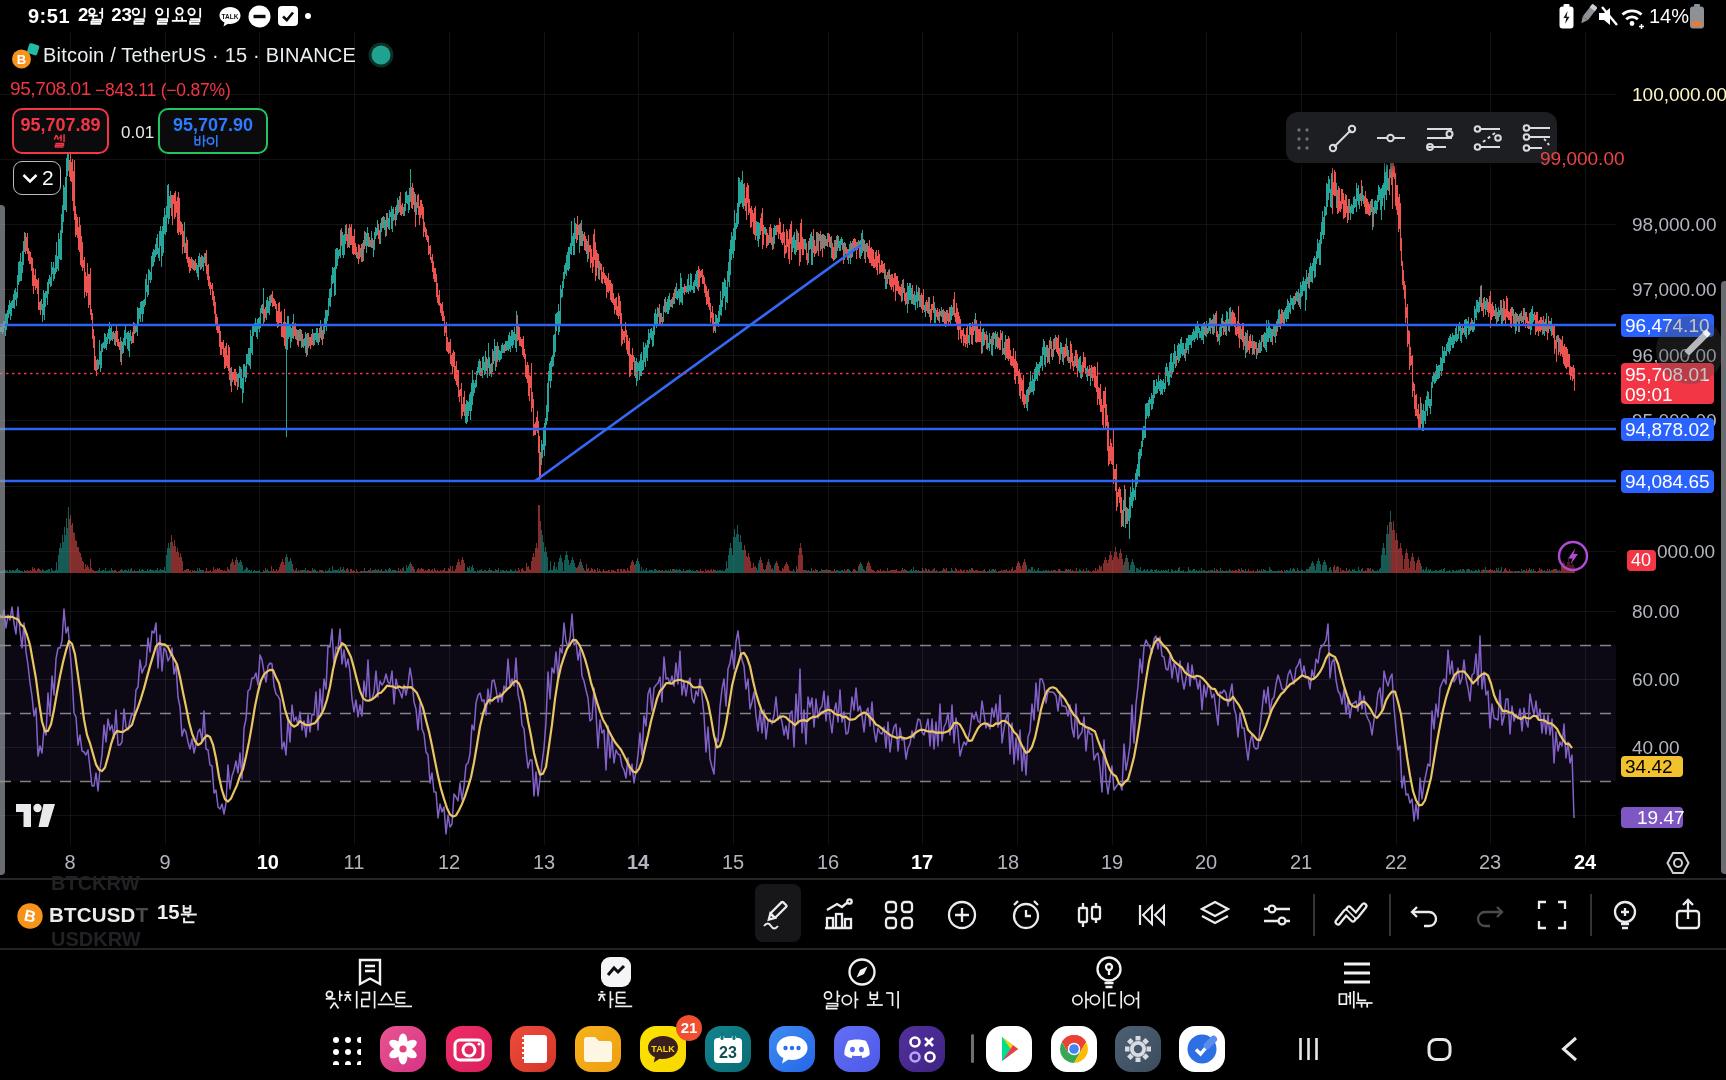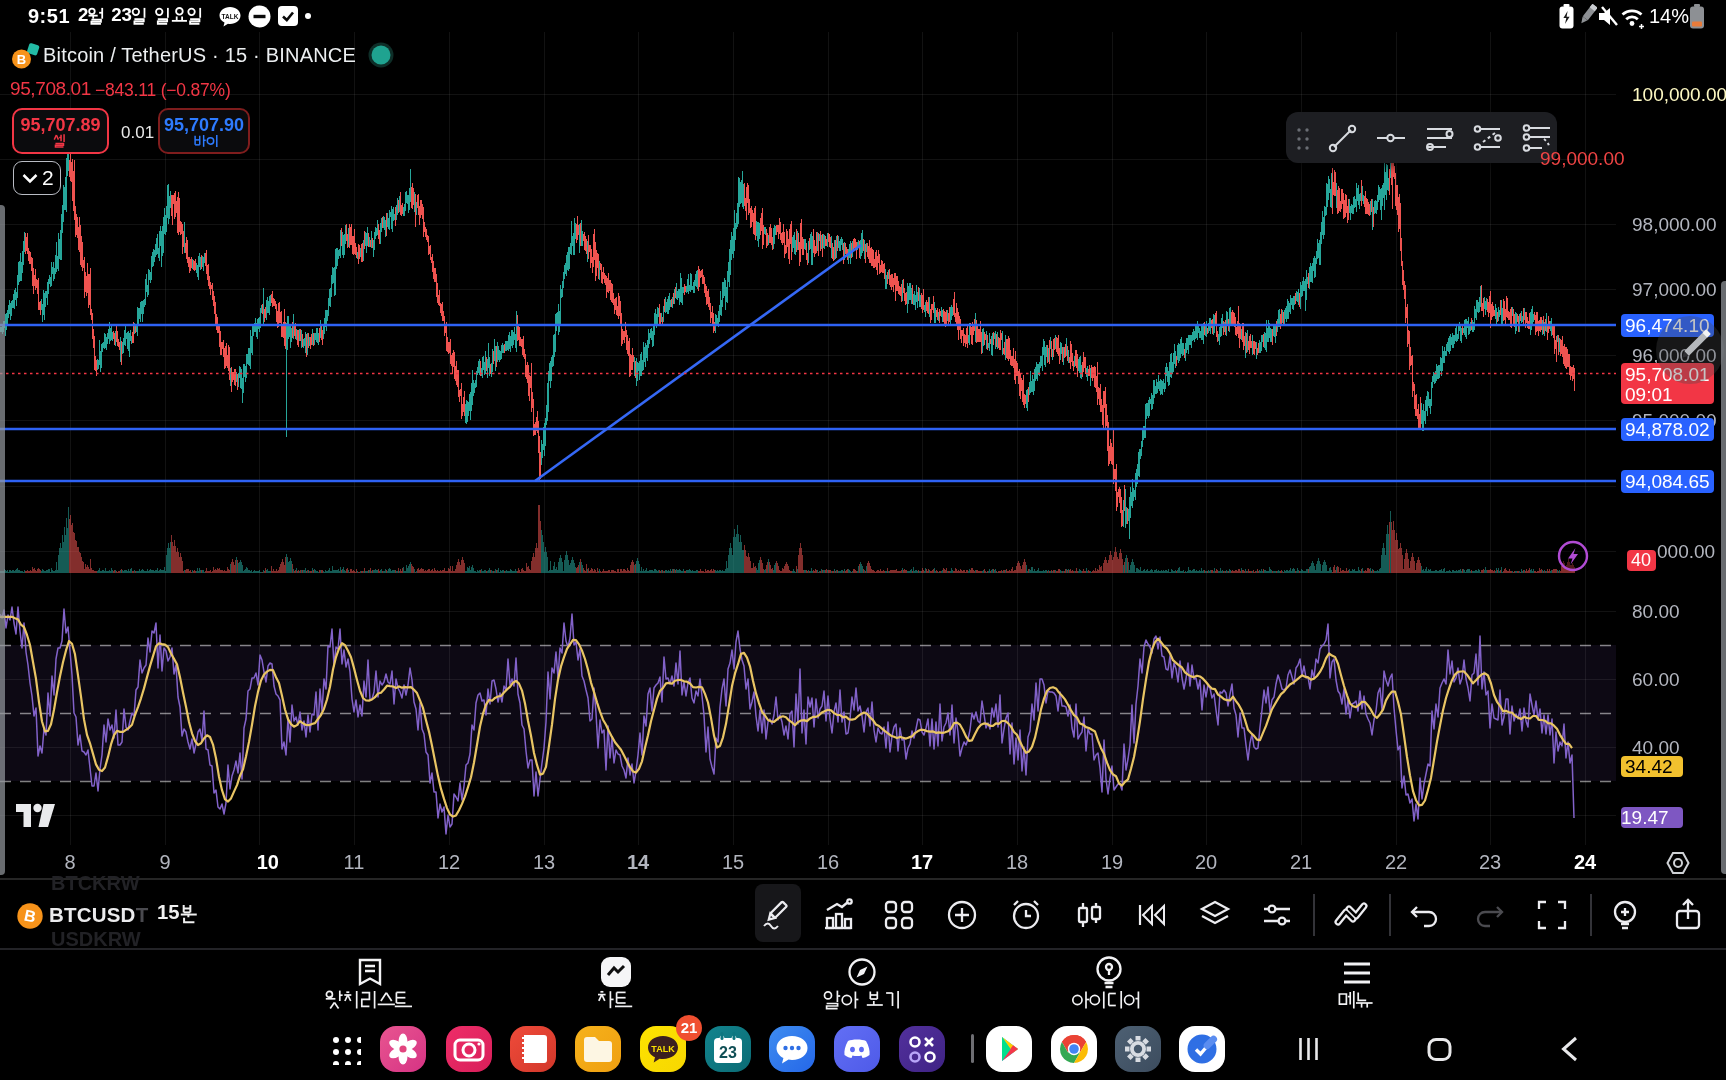--- a/index.html
+++ b/index.html
@@ -148,21 +148,21 @@
     <g transform="translate(0.0,0) scale(0.7000)" stroke="#f23645" stroke-width="2.14" fill="none" stroke-linecap="butt">
       <line x1="4.8" y1="1.5" x2="1.8" y2="8"></line>
       <line x1="4.8" y1="1.5" x2="7.8" y2="8"></line>
       <line x1="8.8" y1="5" x2="11.5" y2="5"></line>
       <line x1="11.5" y1="1" x2="11.5" y2="10.5"></line>
       <line x1="15.8" y1="0.5" x2="15.8" y2="11.5"></line>
       <path d="M3.5 13.4 H15 V15.9 H3.5 V18.6 H15"></path>
     </g>
   </svg>
 <div style="position:absolute;left:121px;top:123px;font-size:17px;color:#e8e8e8">0.01</div>
-<div style="position:absolute;left:158px;top:108px;width:92px;height:46px;border:2px solid #7f1d1d;border-radius:10px;background:#0b0b0d;text-align:center">
+<div style="position:absolute;left:158px;top:108px;width:110px;height:46px;border:2px solid #22c55e;border-radius:10px;background:#0b0b0d;text-align:center">
     <div style="font-size:18px;font-weight:700;color:#2e7bff;margin-top:5px">95,707.90</div>
   </div>
 <svg style="position:absolute;left:193px;top:134px;overflow:visible" width="30" height="18" font-family="Liberation Sans, sans-serif">
     <g transform="translate(0.0,0) scale(0.7000)" stroke="#2e7bff" stroke-width="2.14" fill="none" stroke-linecap="butt">
       <line x1="3" y1="2.5" x2="3" y2="15.5"></line>
       <line x1="9.6" y1="2.5" x2="9.6" y2="15.5"></line>
       <line x1="3" y1="8.4" x2="9.6" y2="8.4"></line>
       <line x1="3" y1="15.5" x2="9.6" y2="15.5"></line>
       <line x1="15.2" y1="1.5" x2="15.2" y2="18.3"></line>
       <line x1="15.2" y1="9" x2="18.2" y2="9"></line>
@@ -229,40 +229,40 @@
 <div style="position:absolute;left:1657px;top:541px;font-size:19px;color:#b2b5be">000.00</div>
 <div style="position:absolute;left:1632px;top:601px;font-size:19px;color:#b2b5be">80.00</div>
 <div style="position:absolute;left:1632px;top:669px;font-size:19px;color:#b2b5be">60.00</div>
 <div style="position:absolute;left:1632px;top:737px;font-size:19px;color:#b2b5be">40.00</div>
 <div style="position:absolute;left:1621px;top:314px;width:93px;height:23px;background:#2962ff;border-radius:4px;color:#fff;font-size:19px;text-align:left;padding-left:4px;line-height:23px;box-sizing:border-box">96,474.10</div>
 <div style="position:absolute;left:1621px;top:363px;width:93px;height:41px;background:#f23645;border-radius:4px;color:#fff;font-size:19px;padding-left:4px;line-height:20px;padding-top:2px;box-sizing:border-box">95,708.01<br>09:01</div>
 <div style="position:absolute;left:1621px;top:418px;width:93px;height:23px;background:#2962ff;border-radius:4px;color:#fff;font-size:19px;text-align:left;padding-left:4px;line-height:23px;box-sizing:border-box">94,878.02</div>
 <div style="position:absolute;left:1621px;top:470px;width:93px;height:23px;background:#2962ff;border-radius:4px;color:#fff;font-size:19px;text-align:left;padding-left:4px;line-height:23px;box-sizing:border-box">94,084.65</div>
 <div style="position:absolute;left:1627px;top:550px;width:29px;height:21px;background:#f23645;border-radius:4px;color:#fff;font-size:18px;text-align:left;padding-left:4px;line-height:21px;box-sizing:border-box">40</div>
 <div style="position:absolute;left:1621px;top:756px;width:62px;height:21px;background:#f2c12e;border-radius:4px;color:#000;font-size:19px;text-align:left;padding-left:4px;line-height:21px;box-sizing:border-box">34.42</div>
-<div style="position:absolute;left:1621px;top:807px;width:62px;height:21px;background:#7e57c2;border-radius:4px;color:#fff;font-size:19px;text-align:left;padding-left:0;line-height:21px;box-sizing:border-box">19.47</div>
+<div style="position:absolute;left:1621px;top:807px;width:62px;height:21px;background:#7e57c2;border-radius:4px;color:#fff;font-size:19px;text-align:left;padding-left:16px;line-height:21px;box-sizing:border-box">19.47</div>
 <svg style="position:absolute;left:1654px;top:314px" width="72" height="72">
 <circle cx="36" cy="36" r="34" fill="rgba(70,70,76,0.32)"></circle>
 <g transform="rotate(45 36 36)">
       <rect x="32.8" y="10" width="6.5" height="31" rx="1" fill="#b5b8bc"></rect>
       <rect x="32.8" y="10" width="6.5" height="5" fill="#f2f3f4"></rect>
       <path d="M32.8 41 h6.5 l-3.2 6 Z" fill="#2e2e32"></path>
     </g>
   </svg>
 <div style="position:absolute;left:50px;top:851px;width:40px;text-align:center;font-size:20px;color:#b2b5be;font-weight:400">8</div>
 <div style="position:absolute;left:145px;top:851px;width:40px;text-align:center;font-size:20px;color:#b2b5be;font-weight:400">9</div>
 <div style="position:absolute;left:239px;top:851px;width:40px;text-align:right;font-size:20px;color:#fff;font-weight:700">10</div>
 <div style="position:absolute;left:334px;top:851px;width:40px;text-align:center;font-size:20px;color:#b2b5be;font-weight:400">11</div>
 <div style="position:absolute;left:429px;top:851px;width:40px;text-align:center;font-size:20px;color:#b2b5be;font-weight:400">12</div>
 <div style="position:absolute;left:524px;top:851px;width:40px;text-align:center;font-size:20px;color:#b2b5be;font-weight:400">13</div>
 <div style="position:absolute;left:618px;top:851px;width:40px;text-align:center;font-size:20px;color:#b2b5be;font-weight:700">14</div>
 <div style="position:absolute;left:713px;top:851px;width:40px;text-align:center;font-size:20px;color:#b2b5be;font-weight:400">15</div>
 <div style="position:absolute;left:808px;top:851px;width:40px;text-align:center;font-size:20px;color:#b2b5be;font-weight:400">16</div>
 <div style="position:absolute;left:902px;top:851px;width:40px;text-align:center;font-size:20px;color:#fff;font-weight:700">17</div>
-<div style="position:absolute;left:997px;top:851px;width:40px;text-align:center;font-size:20px;color:#b2b5be;font-weight:400">18</div>
+<div style="position:absolute;left:997px;top:851px;width:40px;font-size:20px;color:#b2b5be;font-weight:400">18</div>
 <div style="position:absolute;left:1092px;top:851px;width:40px;text-align:center;font-size:20px;color:#b2b5be;font-weight:400">19</div>
 <div style="position:absolute;left:1186px;top:851px;width:40px;text-align:center;font-size:20px;color:#b2b5be;font-weight:400">20</div>
 <div style="position:absolute;left:1281px;top:851px;width:40px;text-align:center;font-size:20px;color:#b2b5be;font-weight:400">21</div>
 <div style="position:absolute;left:1376px;top:851px;width:40px;text-align:center;font-size:20px;color:#b2b5be;font-weight:400">22</div>
 <div style="position:absolute;left:1470px;top:851px;width:40px;text-align:center;font-size:20px;color:#b2b5be;font-weight:400">23</div>
 <div style="position:absolute;left:1565px;top:851px;width:40px;text-align:center;font-size:20px;color:#fff;font-weight:700">24</div>
 <svg style="position:absolute;left:1663px;top:849px" width="30" height="28" stroke="#cfd2d6" fill="none" stroke-width="2">
 <path d="M10 4 H20 L25.5 14 L20 24 H10 L4.5 14 Z"></path>
     <circle cx="15" cy="14" r="4"></circle>
   </svg>

